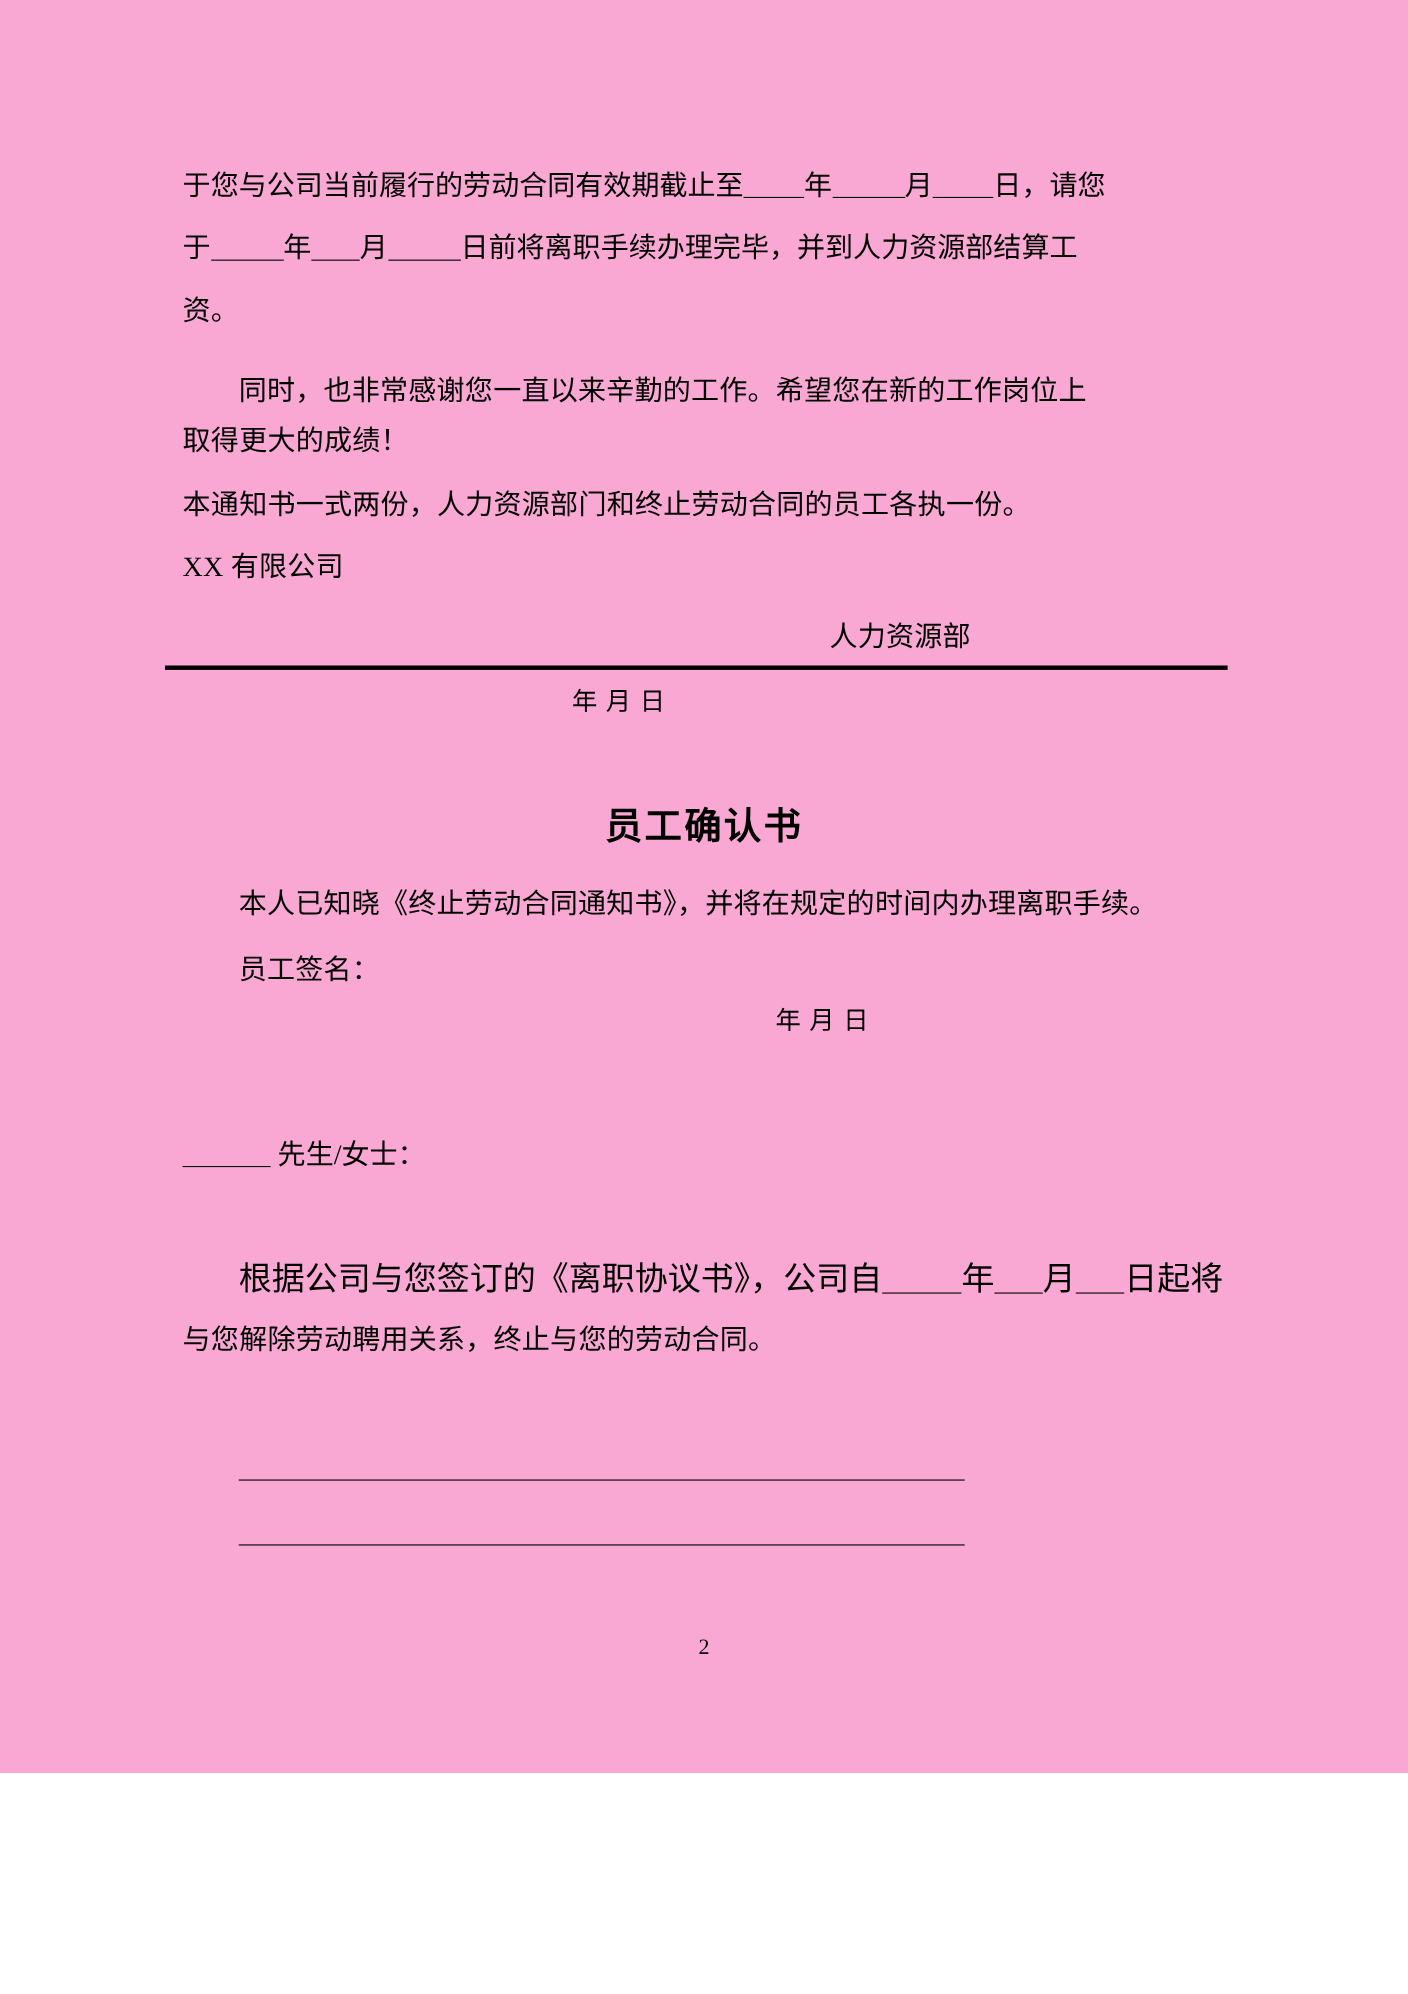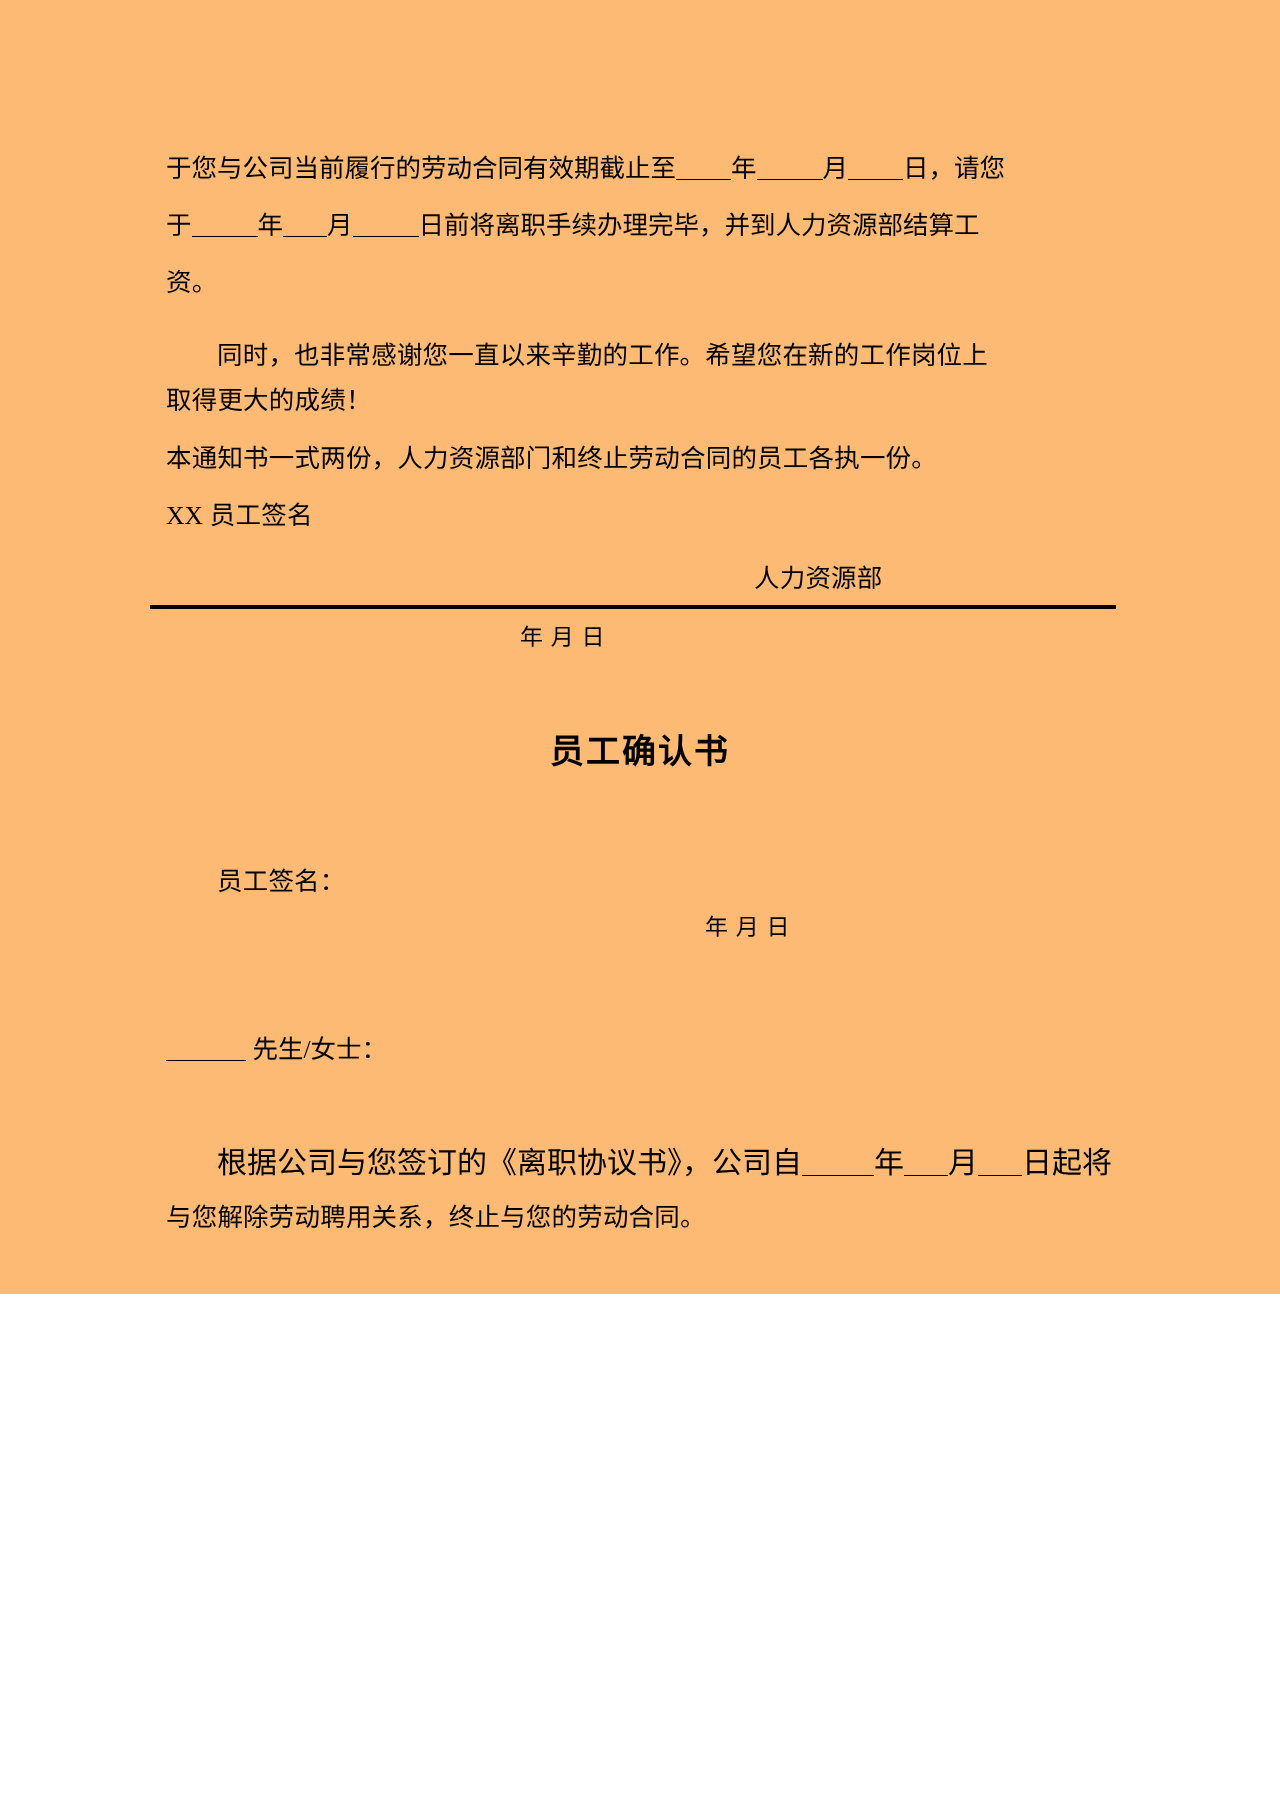--- a/index.html
+++ b/index.html
@@ -7,23 +7,23 @@
     padding: 0;
     background: #ffffff;
   }
   body {
     font-family: "Liberation Serif", "DejaVu Serif", serif;
     color: #000000;
   }
   .page {
     position: relative;
     width: 1280px;
-    height: 1294px;
+    height: 1612px;
     margin: 0 auto;
-    background: #fdba74;
+    background: #f9a8d4;
     overflow: hidden;
   }
 
   
   .para {
     font-size: 25.5px;
     line-height: 57px;
     letter-spacing: 0.2px;
     text-align: justify;
     text-justify: inter-ideograph;
@@ -94,30 +94,31 @@
   </div>
 
   <div class="abs para" style="left:166px; top:261px; line-height:normal;">资。</div>
 
   <div class="abs para indent" style="left:166px; top:322px; line-height:normal;">同时，也非常感谢您一直以来辛勤的工作。希望您在新的工作岗位上</div>
 
   <div class="abs para" style="left:166px; top:379px; line-height:normal;">取得更大的成绩！</div>
 
   <div class="abs para" style="left:166px; top:437px; line-height:normal;">本通知书一式两份，人力资源部门和终止劳动合同的员工各执一份。</div>
 
-  <div class="abs para" style="left:166px; top:494px; line-height:normal;">XX 员工签名</div>
+  <div class="abs para" style="left:166px; top:494px; line-height:normal;">XX 有限公司</div>
 
   <div class="abs para" style="left:754px; top:557px; line-height:normal;">人力资源部</div>
 
   <div class="rule" style="top:605px;"></div>
 
   <div class="abs date-row" style="left:520px; top:618px;">年    月    日</div>
 
   <div class="abs doc-title" style="left:0; top:724px; width:1280px; text-align:center;">员工确认书</div>
 
+  <div class="abs para indent" style="left:166px; top:788px; line-height:normal;">本人已知晓《终止劳动合同通知书》，并将在规定的时间内办理离职手续。</div>
 
   <div class="abs para indent" style="left:166px; top:848px; line-height:normal;">员工签名：</div>
 
   <div class="abs date-row" style="left:705px; top:908px;">年        月        日</div>
 
 
   <div class="abs" style="left:166px; top:1028px; font-size:25.5px;">
     <span class="blank" style="width:80px;"></span>
     <span>先生/女士：</span>
   </div>

